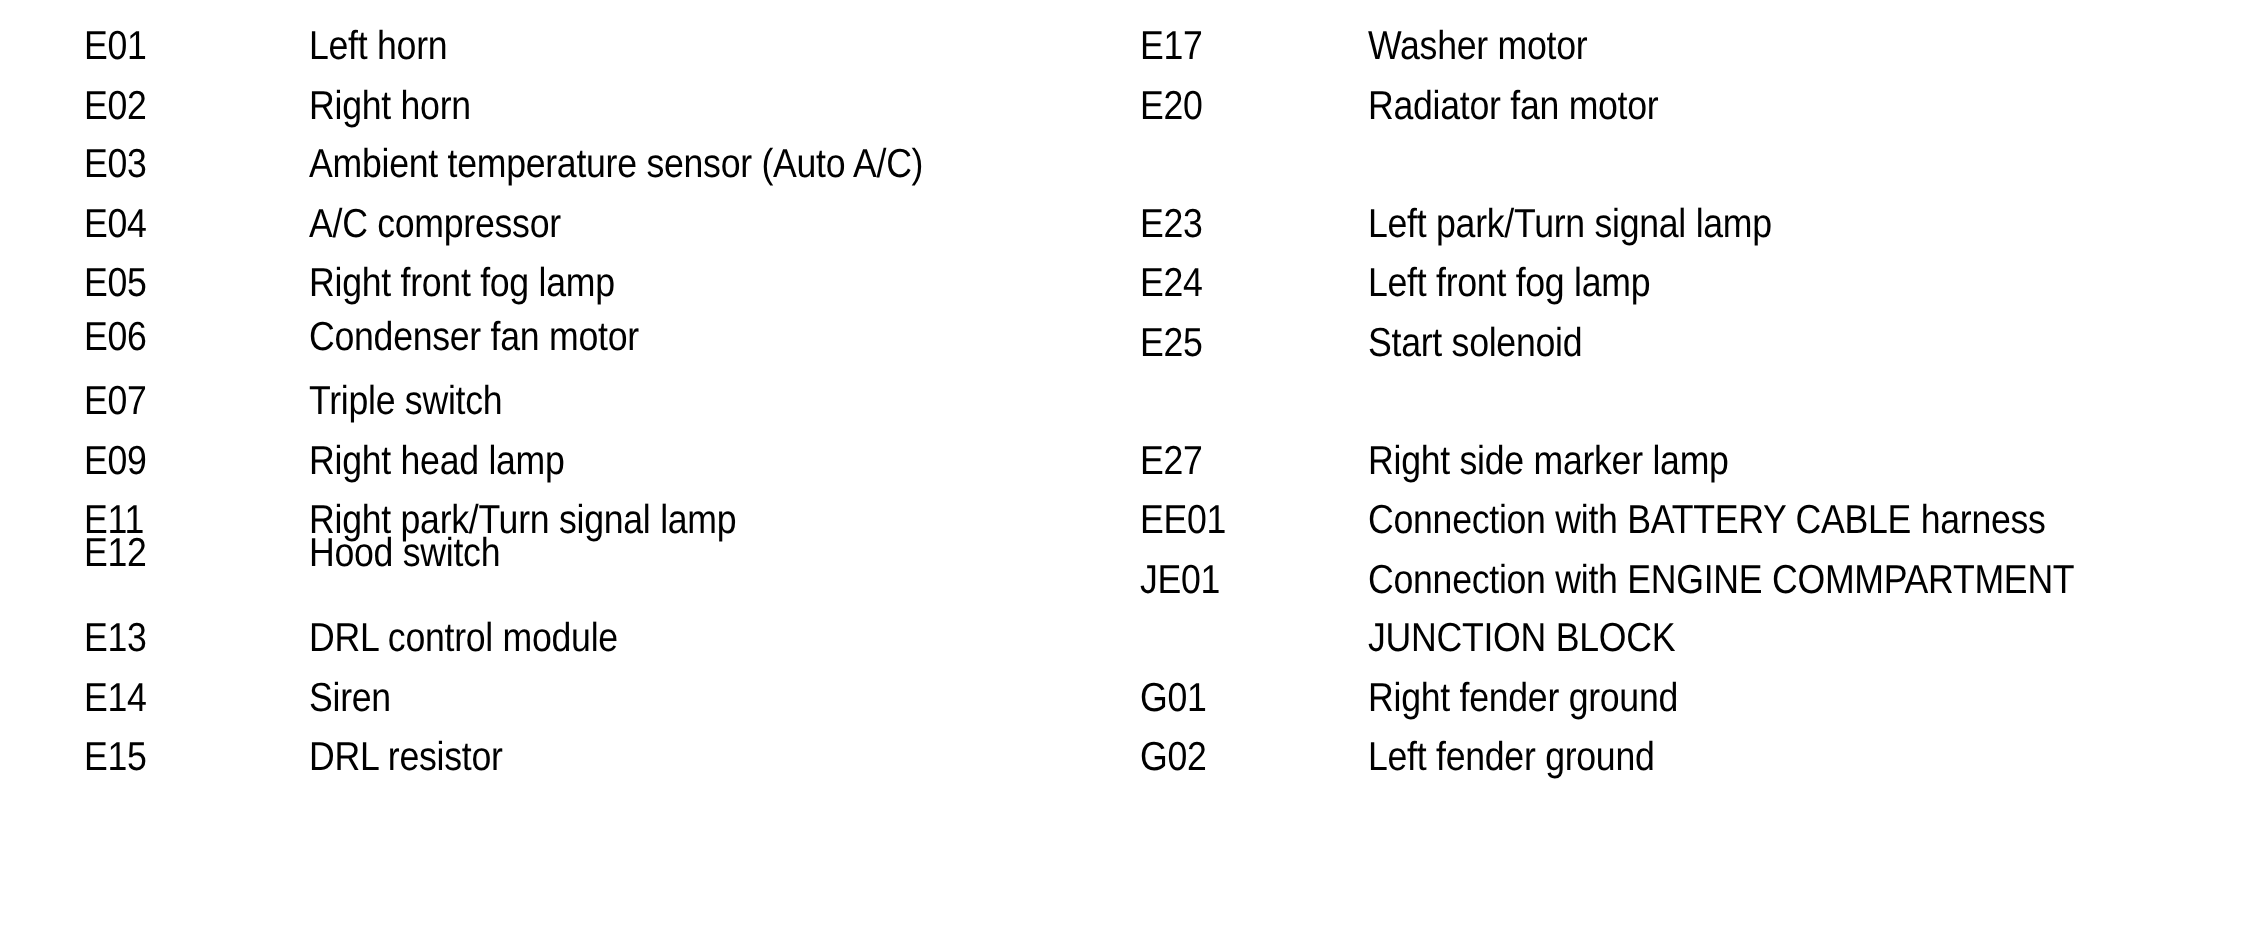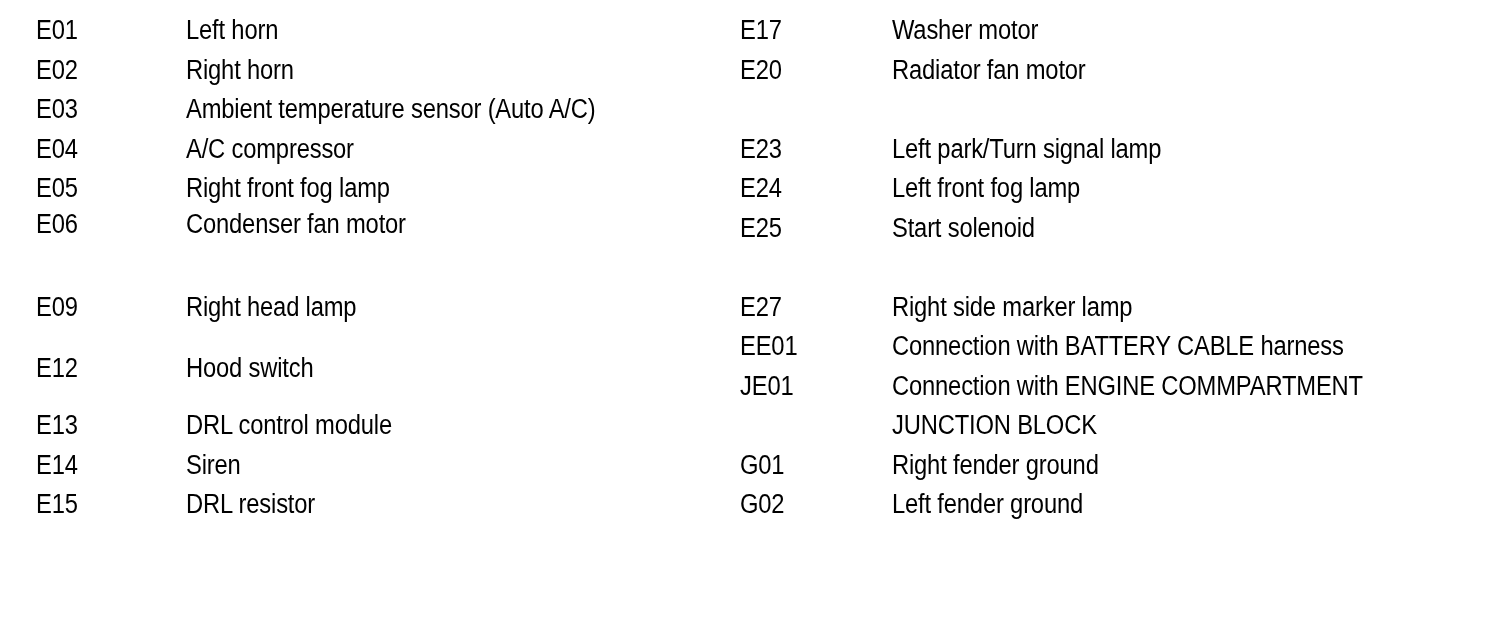--- a/index.html
+++ b/index.html
@@ -21,20 +21,21 @@
     position: relative;
     width: 1504px;
     height: 620px;
     background: #ffffff;
   }
 
   .legend-column {
     position: absolute;
     top: 0;
     height: 620px;
+    margin-left: 20px;
   }
 
   #legend-column-left  { left: 0px;   width: 720px; }
   #legend-column-right { left: 720px; width: 784px; }
 
   .legend-row {
     position: absolute;
     left: 0;
     right: 0;
     height: 39.5px;
@@ -87,23 +88,31 @@
         <span class="desc-cell">A/C compressor</span>
       </div>
       <div class="legend-row" style="top: 169px;">
         <span class="code-cell">E05</span>
         <span class="desc-cell">Right front fog lamp</span>
       </div>
       <div class="legend-row" style="top: 205px;">
         <span class="code-cell">E06</span>
         <span class="desc-cell">Condenser fan motor</span>
       </div>
+      <div class="legend-row" style="top: 248px;">
+        <span class="code-cell">E07</span>
+        <span class="desc-cell">Triple switch</span>
+      </div>
       <div class="legend-row" style="top: 287.5px;">
         <span class="code-cell">E09</span>
         <span class="desc-cell">Right head lamp</span>
+      </div>
+      <div class="legend-row" style="top: 327px;">
+        <span class="code-cell">E11</span>
+        <span class="desc-cell">Right park/Turn signal lamp</span>
       </div>
       <div class="legend-row" style="top: 349px; padding-left: 29px;">
         <span class="code-cell">E12</span>
         <span class="desc-cell">Hood switch</span>
       </div>
       <div class="legend-row" style="top: 406px;">
         <span class="code-cell">E13</span>
         <span class="desc-cell">DRL control module</span>
       </div>
       <div class="legend-row" style="top: 445.5px;">

